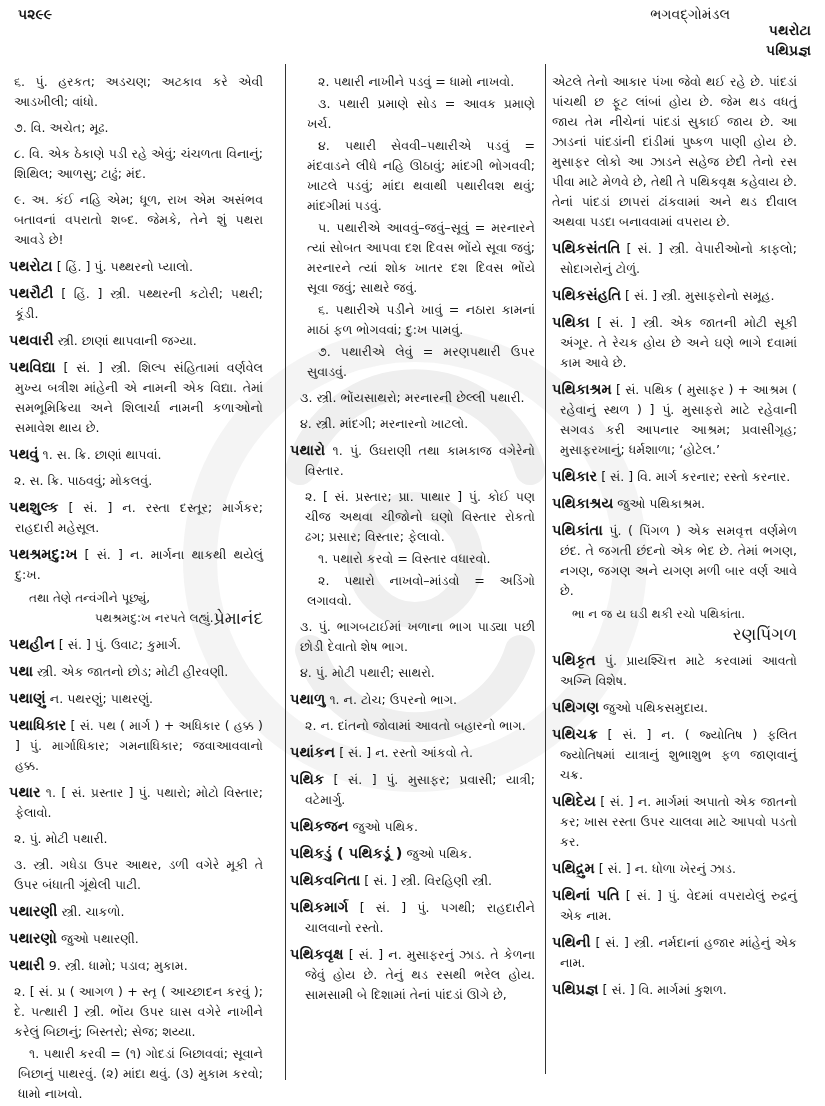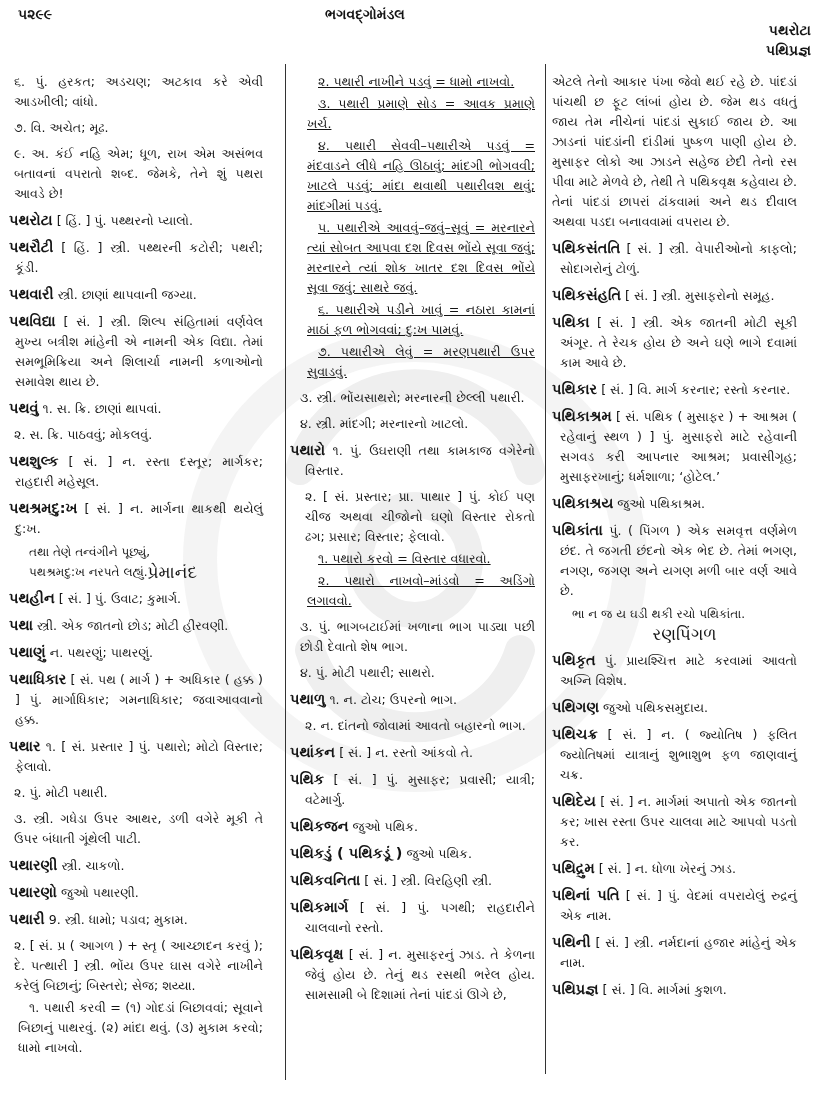--- a/index.html
+++ b/index.html
@@ -4,47 +4,47 @@
 <style>
   html, body { margin: 0; padding: 0; }
   body {
     width: 825px; height: 1106px; position: relative; overflow: hidden;
     background: #ffffff; color: #141414;
     font-family: "DejaVu Sans", sans-serif;
   }
   .watermark { position: absolute; left: 0; top: 0; width: 825px; height: 1106px; pointer-events: none; }
   .hdr { position: absolute; top: 6px; font-size: 14px; font-weight: bold; }
   .hdr-page { left: 18px; }
-  .hdr-title { left: 0; width: 730px; text-align: center; font-weight: bold; }
+  .hdr-title { left: 0; width: 730px; text-align: right; font-weight: normal; }
   .hdr-guide { right: 14px; text-align: right; line-height: 20px; top: 20px; }
   .divider { position: absolute; width: 1px; background: #333; }
   .col { position: absolute; top: 72px; font-size: 12.6px; line-height: 20px; text-align: justify; }
   .col p, .col div.blk { margin: 0; }
   .hw { font-weight: bold; font-size: 14.5px; }
   .entry, .sense, .flush { margin-top: 6px !important; }
   .idiom { margin-top: 2px !important; }
   .quote { margin-top: 3px !important; font-size: 12px; }
   .q-src { font-size: 17px; }
-  .q-row { display: flex; justify-content: flex-start; }
-  .q-right { text-align: center; }
+  .q-row { display: flex; justify-content: flex-end; }
+  .q-right { text-align: right; }
   .first { margin-top: 0 !important; }
 
   
   .c1 { left: 9px; width: 254px; }
   .c1 .entry { padding-left: 6px; text-indent: -6px; }
   .c1 .sense { padding-left: 5px; }
   .c1 .idiom { padding-left: 9px; text-indent: 11px; }
   .c1 .quote { padding-left: 20px; }
 
   
   .c2 { left: 290px; width: 245px; }
   .c2 .entry { padding-left: 15px; text-indent: -15px; }
   .c2 .sense { padding-left: 15px; }
   .c2 .flush { padding-left: 10px; }
-  .c2 .idiom { padding-left: 17px; text-indent: 11px; text-decoration: underline; }
+  .c2 .idiom { padding-left: 17px; text-indent: 11px; }
 
   
   .c3 { left: 552px; width: 245px; }
   .c3 .entry { padding-left: 8px; text-indent: -8px; }
   .c3 .para { padding-left: 0; }
   .c3 .quote { padding-left: 20px; }
 </style>
 </head>
 <body>
 
@@ -63,20 +63,21 @@
   <div>પથરોટા</div>
   <div>પથિપ્રજ્ઞ</div>
 </div>
 
 <div class="divider" style="left:285px; top:64px; height:1016px;"></div>
 <div class="divider" style="left:545px; top:64px; height:1010px;"></div>
 
 <div class="col c1">
   <p class="sense first">૬. પું. હરકત; અડચણ; અટકાવ કરે એવી આડખીલી; વાંધો.</p>
   <p class="sense">૭. વિ. અચેત; મૂઢ.</p>
+  <p class="sense">૮. વિ. એક ઠેકાણે પડી રહે એવું; ચંચળતા વિનાનું; શિથિલ; આળસુ; ટાઢું; મંદ.</p>
   <p class="sense">૯. અ. કંઈ નહિ એમ; ધૂળ, રાખ એમ અસંભવ બતાવનાં વપરાતો શબ્દ. જેમકે, તેને શું પથરા આવડે છે!</p>
   <p class="entry"><b class="hw">પથરોટા</b> <span>[ હિં. ] પું. પથ્થરનો પ્યાલો.</span></p>
   <p class="entry"><b class="hw">પથરૌટી</b> <span>[ હિં. ] સ્ત્રી. પથ્થરની કટોરી; પથરી; કૂંડી.</span></p>
   <p class="entry"><b class="hw">પથવારી</b> <span>સ્ત્રી. છાણાં થાપવાની જગ્યા.</span></p>
   <p class="entry"><b class="hw">પથવિદ્યા</b> <span>[ સં. ] સ્ત્રી. શિલ્પ સંહિતામાં વર્ણવેલ મુખ્ય બત્રીશ માંહેની એ નામની એક વિદ્યા. તેમાં સમભૂમિક્રિયા અને શિલાર્ચા નામની કળાઓનો સમાવેશ થાય છે.</span></p>
   <p class="entry"><b class="hw">પથવું</b> <span>૧. સ. ક્રિ. છાણાં થાપવાં.</span></p>
   <p class="sense">૨. સ. ક્રિ. પાઠવવું; મોકલવું.</p>
   <p class="entry"><b class="hw">પથશુલ્ક</b> <span>[ સં. ] ન. રસ્તા દસ્તૂર; માર્ગકર; રાહદારી મહેસૂલ.</span></p>
   <p class="entry"><b class="hw">પથશ્રમદુ:ખ</b> <span>[ સં. ] ન. માર્ગના થાકથી થયેલું દુ:ખ.</span></p>
   <div class="blk quote">
@@ -124,22 +125,22 @@
   <p class="entry"><b class="hw">પથિકવનિતા</b> <span>[ સં. ] સ્ત્રી. વિરહિણી સ્ત્રી.</span></p>
   <p class="entry"><b class="hw">પથિકમાર્ગ</b> <span>[ સં. ] પું. પગથી; રાહદારીને ચાલવાનો રસ્તો.</span></p>
   <p class="entry"><b class="hw">પથિકવૃક્ષ</b> <span>[ સં. ] ન. મુસાફરનું ઝાડ. તે કેળના જેવું હોય છે. તેનું થડ રસથી ભરેલ હોય. સામસામી બે દિશામાં તેનાં પાંદડાં ઊગે છે,</span></p>
 </div>
 
 <div class="col c3">
   <p class="para first">એટલે તેનો આકાર પંખા જેવો થઈ રહે છે. પાંદડાં પાંચથી છ ફૂટ લાંબાં હોય છે. જેમ થડ વધતું જાય તેમ નીચેનાં પાંદડાં સુકાઈ જાય છે. આ ઝાડનાં પાંદડાંની દાંડીમાં પુષ્કળ પાણી હોય છે. મુસાફર લોકો આ ઝાડને સહેજ છેદી તેનો રસ પીવા માટે મેળવે છે, તેથી તે પથિકવૃક્ષ કહેવાય છે. તેનાં પાંદડાં છાપરાં ઢાંકવામાં અને થડ દીવાલ અથવા પડદા બનાવવામાં વપરાય છે.</p>
   <p class="entry"><b class="hw">પથિકસંતતિ</b> <span>[ સં. ] સ્ત્રી. વેપારીઓનો કાફલો; સોદાગરોનું ટોળું.</span></p>
   <p class="entry"><b class="hw">પથિકસંહતિ</b> <span>[ સં. ] સ્ત્રી. મુસાફરોનો સમૂહ.</span></p>
   <p class="entry"><b class="hw">પથિકા</b> <span>[ સં. ] સ્ત્રી. એક જાતની મોટી સૂકી અંગૂર. તે રેચક હોય છે અને ઘણે ભાગે દવામાં કામ આવે છે.</span></p>
+  <p class="entry"><b class="hw">પથિકાશ્રમ</b> <span>[ સં. પથિક ( મુસાફર ) + આશ્રમ ( રહેવાનું સ્થળ ) ] પું. મુસાફરો માટે રહેવાની સગવડ કરી આપનાર આશ્રમ; પ્રવાસીગૃહ; મુસાફરખાનું; ધર્મશાળા; ‘હોટેલ.’</span></p>
   <p class="entry"><b class="hw">પથિકાર</b> <span>[ સં. ] વિ. માર્ગ કરનાર; રસ્તો કરનાર.</span></p>
-  <p class="entry"><b class="hw">પથિકાશ્રમ</b> <span>[ સં. પથિક ( મુસાફર ) + આશ્રમ ( રહેવાનું સ્થળ ) ] પું. મુસાફરો માટે રહેવાની સગવડ કરી આપનાર આશ્રમ; પ્રવાસીગૃહ; મુસાફરખાનું; ધર્મશાળા; ‘હોટેલ.’</span></p>
   <p class="entry"><b class="hw">પથિકાશ્રય</b> <span>જુઓ પથિકાશ્રમ.</span></p>
   <p class="entry"><b class="hw">પથિકાંતા</b> <span>પું. ( પિંગળ ) એક સમવૃત્ત વર્ણમેળ છંદ. તે જગતી છંદનો એક ભેદ છે. તેમાં ભગણ, નગણ, જગણ અને યગણ મળી બાર વર્ણ આવે છે.</span></p>
   <div class="blk quote">
     <div>ભા ન જ ય ઘડી થકી રચો પથિકાંતા.</div>
     <div class="q-right q-src">રણપિંગળ</div>
   </div>
   <p class="entry"><b class="hw">પથિકૃત</b> <span>પું. પ્રાયશ્ચિત્ત માટે કરવામાં આવતો અગ્નિ વિશેષ.</span></p>
   <p class="entry"><b class="hw">પથિગણ</b> <span>જુઓ પથિકસમુદાય.</span></p>
   <p class="entry"><b class="hw">પથિચક્ર</b> <span>[ સં. ] ન. ( જ્યોતિષ ) ફલિત જ્યોતિષમાં યાત્રાનું શુભાશુભ ફળ જાણવાનું ચક્ર.</span></p>
   <p class="entry"><b class="hw">પથિદેય</b> <span>[ સં. ] ન. માર્ગમાં અપાતો એક જાતનો કર; ખાસ રસ્તા ઉપર ચાલવા માટે આપવો પડતો કર.</span></p>

